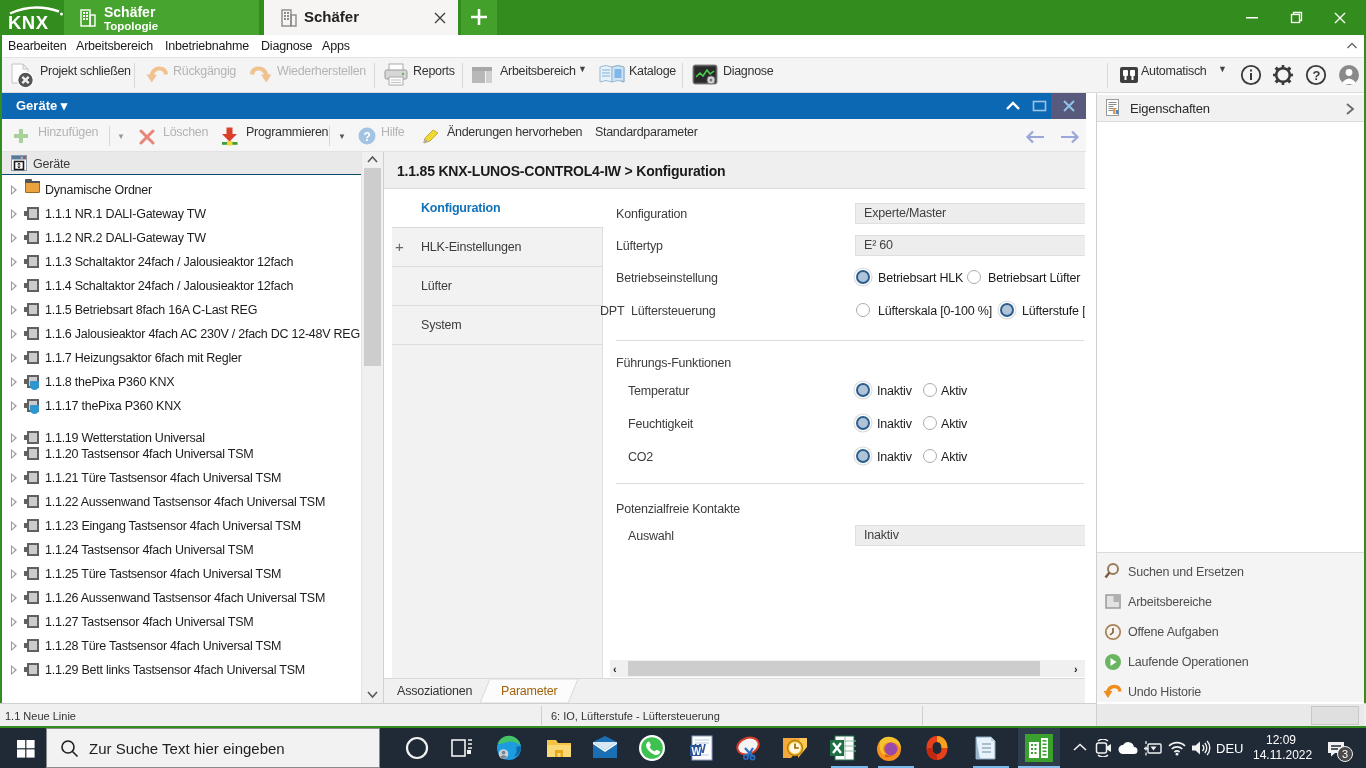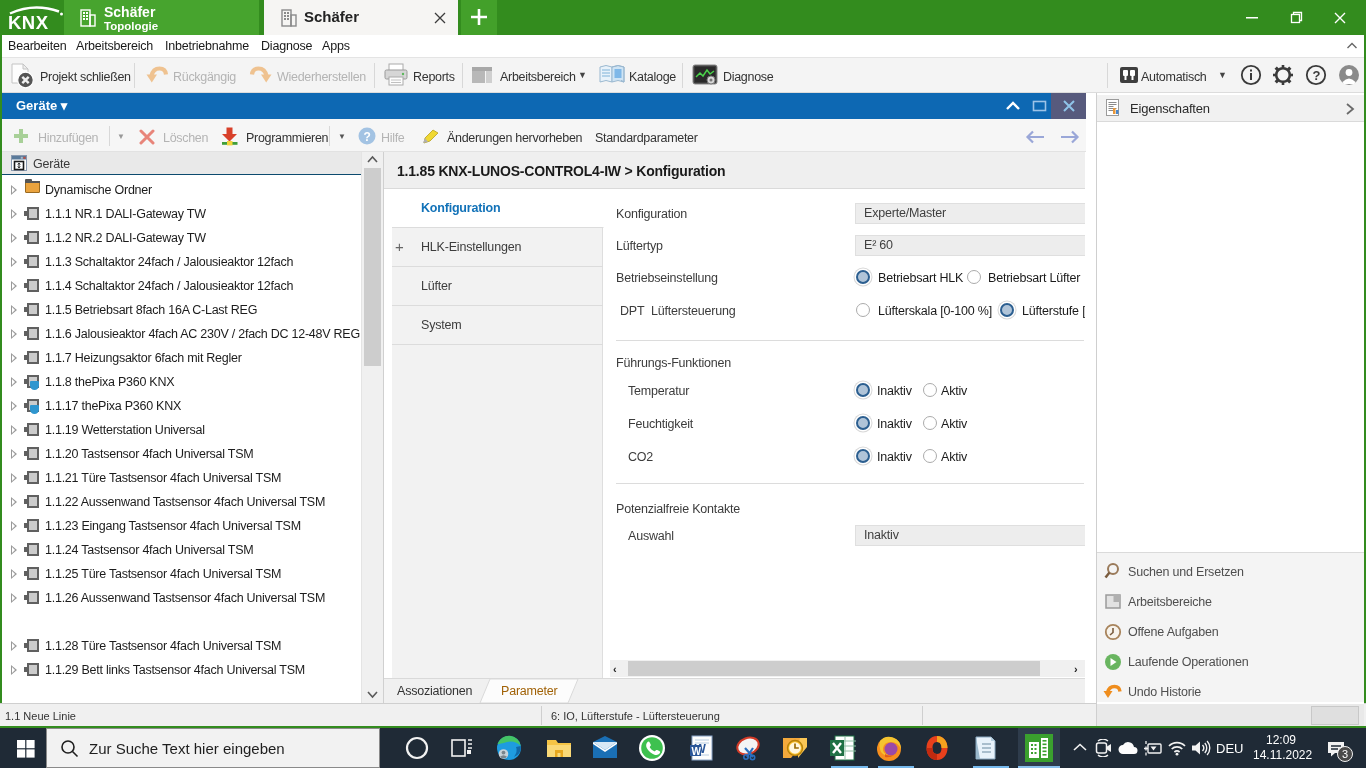--- a/index.html
+++ b/index.html
@@ -13,21 +13,21 @@
 #tab2{left:264px;top:0;width:194px;height:35px;background:#f6f5f3;}
 #tab2 .t1{position:absolute;left:40px;top:8px;font-size:15px;font-weight:bold;color:#222;}
 #plus{left:461px;top:0;width:36px;height:35px;background:#43a02a;}
 .winbtn{top:0;height:35px;width:46px;color:#fff;}
 
 #menubar{left:0;top:35px;width:1366px;height:23px;background:#fff;border-bottom:1px solid #e4e4e4;font-size:12.5px;letter-spacing:-0.2px;color:#1a1a1a;}
 #menubar span{position:absolute;top:4px;}
 
 #toolbar{left:0;top:58px;width:1366px;height:35px;background:#f4f4f4;border-bottom:1px solid #dcdcdc;font-size:12.5px;letter-spacing:-0.3px;color:#333;}
 .tbsep{position:absolute;top:5px;width:1px;height:25px;background:#d8d8d8;}
-.tbtxt{position:absolute;top:12px;text-align:center;}
+.tbtxt{position:absolute;top:6px;text-align:center;}
 .tbdis{color:#b4b4b4;}
 
 .gbord{background:#338c1e;}
 
 #bluehdr{left:2px;top:93px;width:1084px;height:26px;background:#0d68b3;color:#fff;}
 #bluehdr .cap{position:absolute;left:14px;top:5px;font-size:13px;font-weight:bold;}
 
 #ptoolbar{left:2px;top:119px;width:1084px;height:33px;background:#f6f6f6;border-bottom:1px solid #e2e2e2;font-size:12.5px;letter-spacing:-0.3px;color:#333;}
 
 #treehdr{left:2px;top:152px;width:359px;height:23px;background:#e9e9e9;border-bottom:1px solid #0c4a6e;}
@@ -361,21 +361,21 @@
  <div class="trow" style="top:195px">
         <span class="tri"></span>
         <span class="dev devblue"></span>
         <span class="txt">1.1.8 thePixa P360 KNX</span>
       </div>
  <div class="trow" style="top:219px">
         <span class="tri"></span>
         <span class="dev devblue"></span>
         <span class="txt">1.1.17 thePixa P360 KNX</span>
       </div>
- <div class="trow" style="top:243px">
+ <div class="trow" style="top:251px">
         <span class="tri"></span>
         <span class="dev"></span>
         <span class="txt">1.1.19 Wetterstation Universal</span>
       </div>
  <div class="trow" style="top:267px">
         <span class="tri"></span>
         <span class="dev"></span>
         <span class="txt">1.1.20 Tastsensor 4fach Universal TSM</span>
       </div>
  <div class="trow" style="top:291px">
@@ -400,20 +400,25 @@
       </div>
  <div class="trow" style="top:387px">
         <span class="tri"></span>
         <span class="dev"></span>
         <span class="txt">1.1.25 Türe Tastsensor 4fach Universal TSM</span>
       </div>
  <div class="trow" style="top:411px">
         <span class="tri"></span>
         <span class="dev"></span>
         <span class="txt">1.1.26 Aussenwand Tastsensor 4fach Universal TSM</span>
+      </div>
+ <div class="trow" style="top:435px">
+        <span class="tri"></span>
+        <span class="dev"></span>
+        <span class="txt">1.1.27 Tastsensor 4fach Universal TSM</span>
       </div>
  <div class="trow" style="top:459px">
         <span class="tri"></span>
         <span class="dev"></span>
         <span class="txt">1.1.28 Türe Tastsensor 4fach Universal TSM</span>
       </div>
  <div class="trow" style="top:483px">
         <span class="tri"></span>
         <span class="dev"></span>
         <span class="txt">1.1.29 Bett links Tastsensor 4fach Universal TSM</span>
@@ -458,21 +463,21 @@
 <div class="abs" id="formarea">
  <span class="flbl" style="left:616px;top:207px">Konfiguration</span>
  <div class="fbox" style="top:203px">Experte/Master</div>
  <span class="flbl" style="left:616px;top:239px">Lüftertyp</span>
  <div class="fbox" style="top:235px">E² 60</div>
  <span class="flbl" style="left:616px;top:271px">Betriebseinstellung</span>
  <span class="radio sel" style="left:856px;top:270px"></span>
  <span class="flbl" style="left:878px;top:271px;color:#1a1a1a">Betriebsart HLK</span>
  <span class="radio" style="left:967px;top:270px"></span>
  <span class="flbl" style="left:988px;top:271px;color:#1a1a1a">Betriebsart Lüfter</span>
- <span class="flbl" style="left:620px;top:304px">DPT&nbsp;&nbsp;Lüftersteuerung</span>
+ <span class="flbl" style="left:600px;top:304px">DPT&nbsp;&nbsp;Lüftersteuerung</span>
  <span class="radio" style="left:856px;top:303px"></span>
  <span class="flbl" style="left:878px;top:304px;color:#1a1a1a">Lüfterskala [0-100 %]</span>
  <span class="radio sel" style="left:1000px;top:303px"></span>
  <span class="flbl" style="left:1022px;top:304px;color:#1a1a1a">Lüfterstufe [0</span>
  <div class="fsep" style="top:340px"></div>
  <span class="flbl" style="left:616px;top:356px">Führungs-Funktionen</span>
  <span class="flbl" style="left:628px;top:384px">Temperatur</span>
  <span class="radio sel" style="left:856px;top:383px"></span>
  <span class="flbl" style="left:877px;top:384px;color:#1a1a1a">Inaktiv</span>
  <span class="radio" style="left:923px;top:383px"></span>

